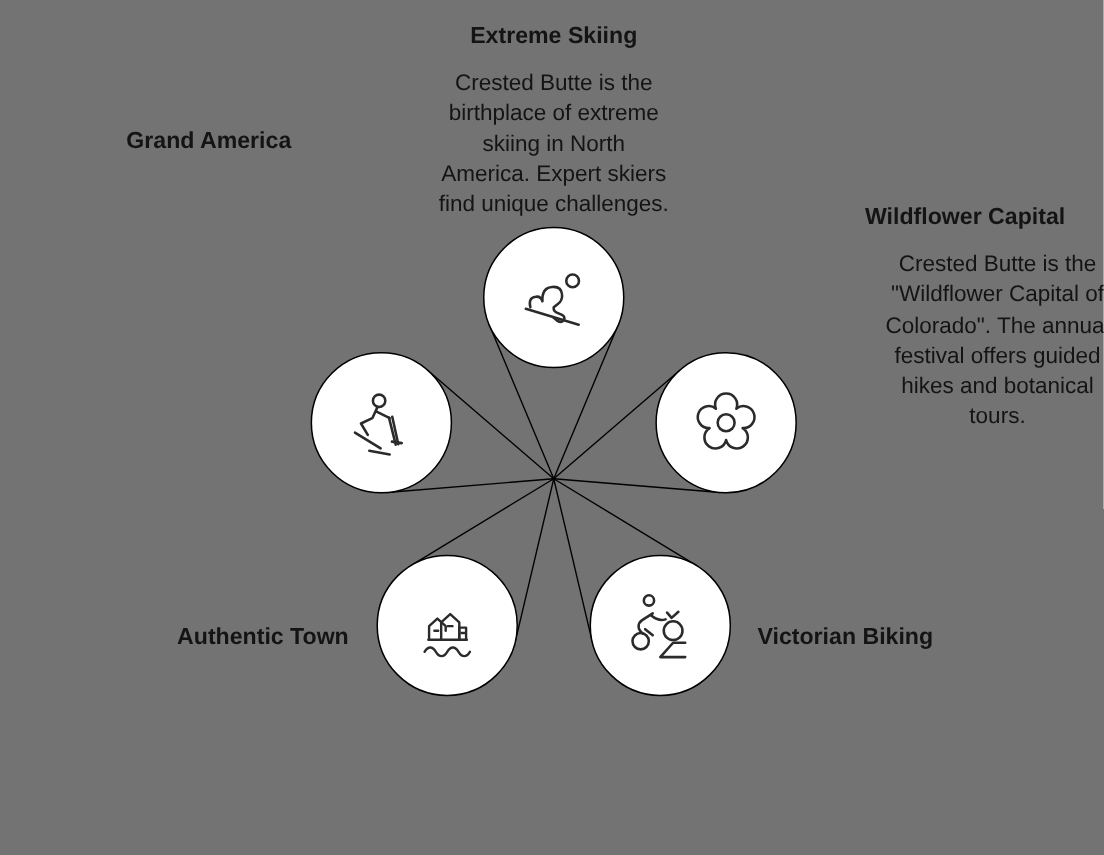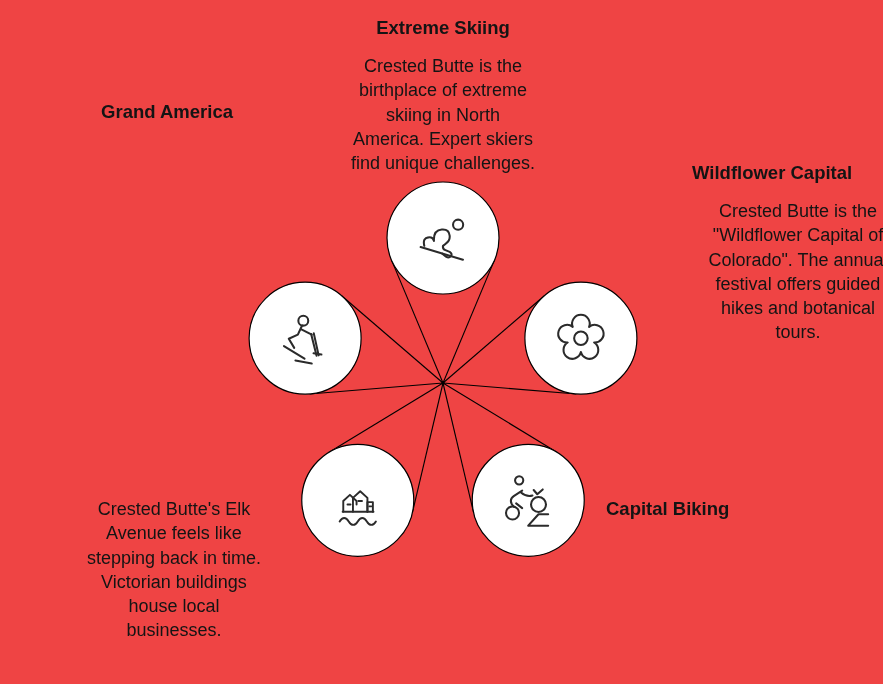--- a/index.html
+++ b/index.html
@@ -1,19 +1,19 @@
 <!DOCTYPE html>
 <html><head>
 <meta charset="utf-8">
 <style>
   html,body{margin:0;padding:0;background:#ffffff;}
   .stage{
     position:relative;
     width:883px;height:684px;
-    background:#ef4444;
+    background:#737373;
     overflow:hidden;
     font-family:"Liberation Sans", sans-serif;
     color:#141414;
   }
   #diagram{position:absolute;left:0;top:0;}
   .card{position:absolute;}
   .card h3{
     margin:0 0 14px 0;
     font-size:18.5px;
     line-height:24px;
@@ -133,25 +133,20 @@
     <h3>Wildflower Capital</h3>
     <p>Crested Butte is the
 "Wildflower Capital of
 Colorado". The annual
 festival offers guided
 hikes and botanical
 tours.</p>
   </div>
 
   <div class="card card--bottom-left">
-    <p>Crested Butte's Elk
-Avenue feels like
-stepping back in time.
-Victorian buildings
-house local
-businesses.</p>
+    <h3>Authentic Town</h3>
   </div>
 
   <div class="card card--bottom-right">
-    <h3>Capital Biking</h3>
+    <h3>Victorian Biking</h3>
   </div>
 
 </div>
 
 </body></html>

